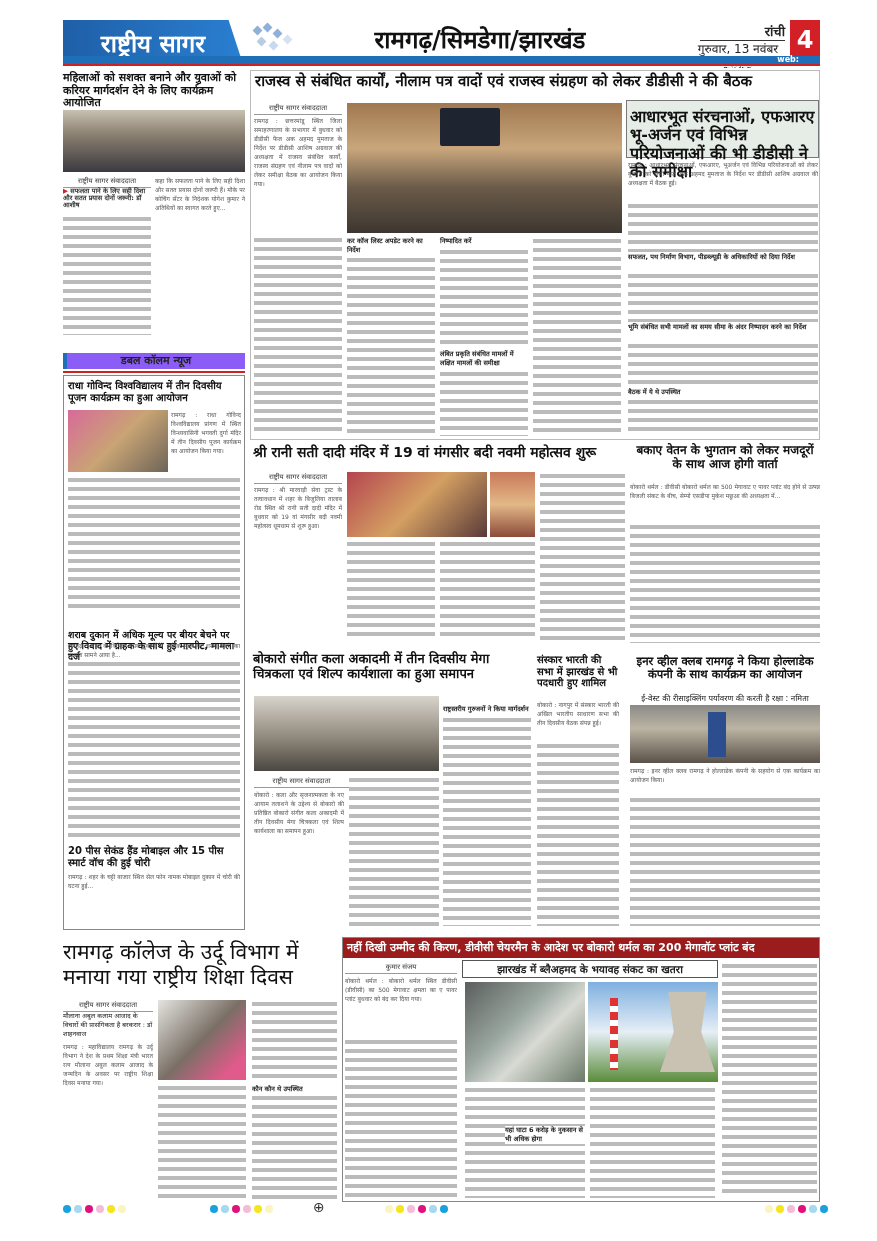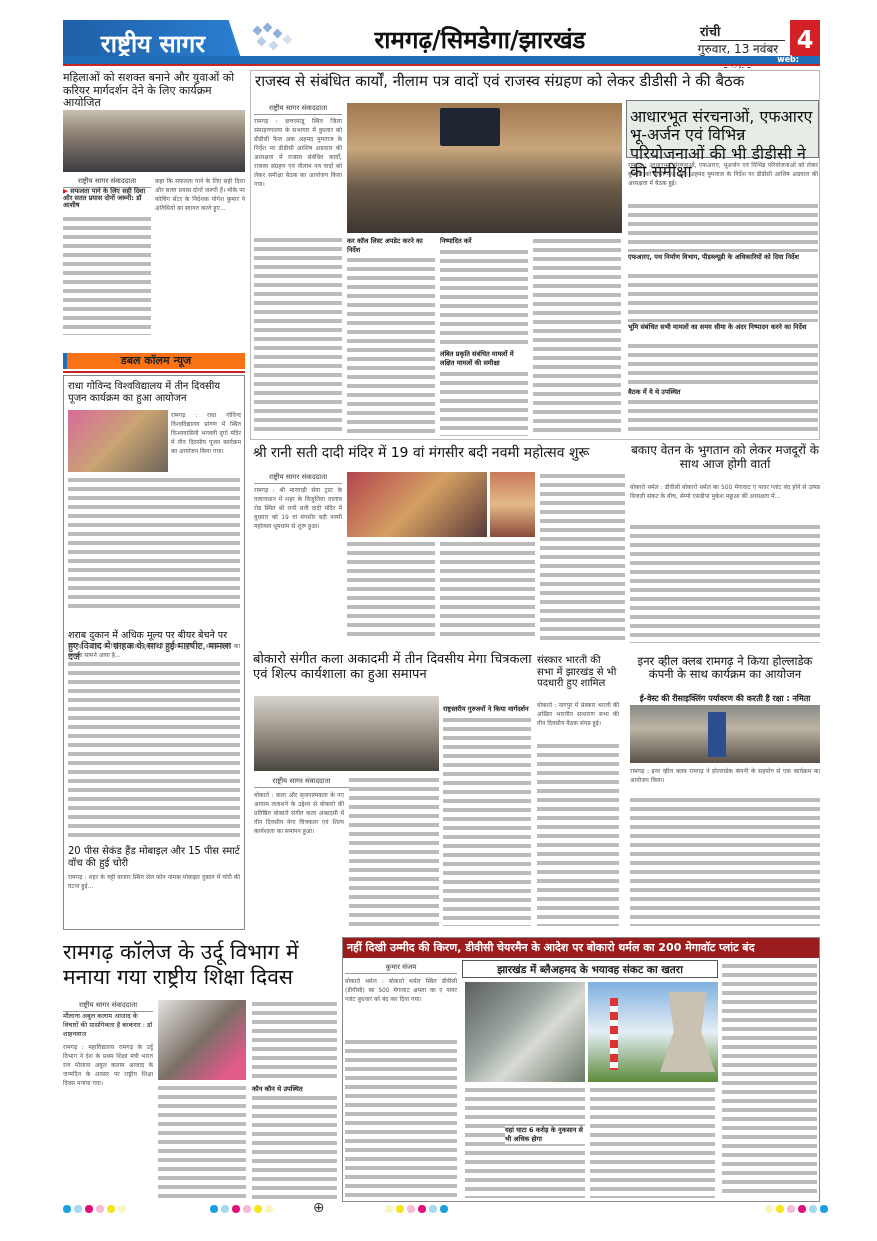--- a/index.html
+++ b/index.html
@@ -2,27 +2,27 @@
 <html><head>
 <meta charset="utf-8">
 <style>
 *{box-sizing:border-box;margin:0;padding:0}
 body{width:877px;height:1241px;background:#fff;font-family:"DejaVu Sans",sans-serif;position:relative;overflow:hidden;color:#222}
 .abs{position:absolute}
 .brand{left:63px;top:20px;width:180px;height:44px;background:linear-gradient(90deg,#1f5fa8,#2a7fd1);color:#fff;font-weight:bold;font-size:24px;display:flex;align-items:center;justify-content:center;clip-path:polygon(0 0,92% 0,100% 100%,0 100%)}
 .dots{left:250px;top:24px;width:60px;height:30px}
 .dots span{position:absolute;width:7px;height:7px;background:#8fb0d8;transform:rotate(45deg)}
 .section-title{left:330px;top:22px;width:300px;height:32px;font-size:24px;font-weight:bold;color:#111;text-align:center}
-.city{left:700px;top:22px;width:85px;font-size:13px;font-weight:bold;text-align:left;border-bottom:1px solid #333}
+.city{left:700px;top:22px;width:85px;font-size:13px;font-weight:bold;text-align:right;border-bottom:1px solid #333}
 .date{left:688px;top:40px;width:100px;font-size:12px;text-align:center}
 .pageno{left:790px;top:20px;width:30px;height:40px;background:#d32027;color:#fff;font-size:24px;font-weight:bold;display:flex;align-items:center;justify-content:center}
 .blue-strip{left:63px;top:56px;width:757px;height:8px;background:#1f6fb8}
 .red-line{left:63px;top:64px;width:757px;height:2px;background:#c22}
 .web{left:690px;top:55px;width:130px;font-size:8px;color:#fff;font-weight:bold;text-align:right;padding-right:21px}
-.hl{font-weight:normal;color:#111;line-height:1.15}
+.hl{font-weight:bold;color:#111;line-height:1.15}
 .txt{font-size:6px;line-height:9px;color:#555;text-align:justify}
 .txtlines{background:repeating-linear-gradient(#fff 0,#fff 2px,#bbb 2px,#bbb 6px,#fff 6px,#fff 9px)}
 .photo{background:linear-gradient(135deg,#6a6458,#a99d86 40%,#3f4a5a)}
 .byline{font-size:7px;text-align:center;color:#333;border-bottom:1px solid #999;padding-bottom:2px}
 .box{border:1px solid #888}
 .footer-dots{top:1205px;display:flex;gap:3px}
 .footer-dots span{width:8px;height:8px;border-radius:50%;display:inline-block}
 </style>
 </head>
 <body>
@@ -44,21 +44,21 @@
 <div class="abs web">web: rashtriyasagar.com</div>
 <div class="abs red-line"></div>
 
 <div class="abs hl" style="left:63px;top:72px;width:182px;font-size:11px">महिलाओं को सशक्त बनाने और युवाओं को करियर मार्गदर्शन देने के लिए कार्यक्रम आयोजित</div>
 <div class="abs photo" style="left:63px;top:110px;width:182px;height:62px;background:linear-gradient(180deg,#c8c0b0 0,#8a7f70 40%,#3b3a40 100%)"></div>
 <div class="abs byline" style="left:63px;top:176px;width:88px">राष्ट्रीय सागर संवाददाता</div>
 <div class="abs" style="left:63px;top:188px;width:88px;font-size:6.5px;font-weight:bold;color:#333;line-height:7px"><span style="color:#d32027">▶</span> <span>सफलता पाने के लिए सही दिशा और सतत प्रयास दोनों जरूरी: डॉ आशीष</span></div>
 <div class="abs txt txtlines" style="left:63px;top:215px;width:88px;height:120px"></div>
 <div class="abs txt" style="left:155px;top:176px;width:90px;height:160px;overflow:hidden">कहा कि सफलता पाने के लिए सही दिशा और सतत प्रयास दोनों जरूरी हैं। मौके पर कोचिंग सेंटर के निदेशक योगेश कुमार ने अतिथियों का स्वागत करते हुए...</div>
 
-<div class="abs" style="left:63px;top:353px;width:182px;height:16px;background:#f97316;border-left:4px solid #1f6fb8;font-size:11px;font-weight:bold;text-align:center;line-height:16px">डबल कॉलम न्यूज</div>
+<div class="abs" style="left:63px;top:353px;width:182px;height:16px;background:#8b5cf6;border-left:4px solid #1f6fb8;font-size:11px;font-weight:bold;text-align:center;line-height:16px">डबल कॉलम न्यूज</div>
 <div class="abs" style="left:63px;top:371px;width:182px;height:2px;background:#c22"></div>
 
 <div class="abs box" style="left:63px;top:375px;width:182px;height:555px"></div>
 <div class="abs hl" style="left:68px;top:380px;width:172px;font-size:10px">राधा गोविन्द विश्वविद्यालय में तीन दिवसीय पूजन कार्यक्रम का हुआ आयोजन</div>
 <div class="abs photo" style="left:68px;top:410px;width:100px;height:62px;background:linear-gradient(135deg,#d86a9a,#c9a474 50%,#6d6457)"></div>
 <div class="abs txt" style="left:171px;top:410px;width:70px;height:62px;overflow:hidden">रामगढ़ : राधा गोविन्द विश्वविद्यालय प्रांगण में स्थित विन्ध्यवासिनी भगवती दुर्गा मंदिर में तीन दिवसीय पूजन कार्यक्रम का आयोजन किया गया।</div>
 <div class="abs txt txtlines" style="left:68px;top:476px;width:172px;height:135px"></div>
 
 <div class="abs hl" style="left:68px;top:630px;width:172px;font-size:9.5px">शराब दुकान में अधिक मूल्य पर बीयर बेचने पर हुए विवाद में ग्राहक के साथ हुई मारपीट, मामला दर्ज</div>
 <div class="abs txt" style="left:68px;top:641px;width:172px;height:18px;overflow:hidden">रामगढ़ : शहर के विभिन्न शराब दुकानों में अधिक मूल्य पर शराब बेचने का मामला सामने आया है...</div>
@@ -80,21 +80,21 @@
 <div class="abs" style="left:440px;top:237px;width:88px;font-size:6.5px;font-weight:bold;line-height:9px">निष्पादित करें</div>
 <div class="abs txt txtlines" style="left:440px;top:248px;width:88px;height:100px"></div>
 <div class="abs" style="left:440px;top:350px;width:88px;font-size:6.5px;font-weight:bold;line-height:9px">लंबित प्रकृति संबंधित मामलों में लक्षित मामलों की समीक्षा</div>
 <div class="abs txt txtlines" style="left:440px;top:370px;width:88px;height:66px"></div>
 <div class="abs txt txtlines" style="left:533px;top:237px;width:88px;height:200px"></div>
 
 <div class="abs" style="left:626px;top:100px;width:193px;height:58px;background:#e6ede6;border:1px solid #777"></div>
 <div class="abs hl" style="left:630px;top:108px;width:185px;font-size:16px;text-align:left">आधारभूत संरचनाओं, एफआरए भू-अर्जन एवं विभिन्न परियोजनाओं की भी डीडीसी ने की समीक्षा</div>
 <div class="abs txt" style="left:628px;top:160px;width:190px;height:40px;overflow:hidden">रामगढ़ : आधारभूत संरचनाओं, एफआरए, भूअर्जन एवं विभिन्न परियोजनाओं को लेकर बुधवार को डीसी फैज अक अहमद मुमताज के निर्देश पर डीडीसी आशिष अग्रवाल की अध्यक्षता में बैठक हुई।</div>
 <div class="abs txt txtlines" style="left:628px;top:202px;width:190px;height:50px"></div>
-<div class="abs" style="left:628px;top:253px;width:190px;font-size:6.5px;font-weight:bold;line-height:9px">एफआरए, पथ निर्माण विभाग, पीडब्ल्यूडी के अधिकारियों को दिया निर्देश</div>
+<div class="abs" style="left:628px;top:253px;width:190px;font-size:6.5px;font-weight:bold;line-height:9px">सफलत, पथ निर्माण विभाग, पीडब्ल्यूडी के अधिकारियों को दिया निर्देश</div>
 <div class="abs txt txtlines" style="left:628px;top:272px;width:190px;height:50px"></div>
 <div class="abs" style="left:628px;top:323px;width:190px;font-size:6.5px;font-weight:bold;line-height:9px">भूमि संबंधित सभी मामलों का समय सीमा के अंदर निष्पादन करने का निर्देश</div>
 <div class="abs txt txtlines" style="left:628px;top:342px;width:190px;height:45px"></div>
 <div class="abs" style="left:628px;top:388px;width:190px;font-size:6.5px;font-weight:bold;line-height:9px">बैठक में ये थे उपस्थित</div>
 <div class="abs txt txtlines" style="left:628px;top:398px;width:190px;height:36px"></div>
 
 <div class="abs hl" style="left:253px;top:444px;width:370px;font-size:14px;white-space:nowrap">श्री रानी सती दादी मंदिर में 19 वां मंगसीर बदी नवमी महोत्सव शुरू</div>
 <div class="abs byline" style="left:254px;top:472px;width:88px">राष्ट्रीय सागर संवाददाता</div>
 <div class="abs txt" style="left:254px;top:485px;width:88px;height:155px;overflow:hidden">रामगढ़ : श्री मारवाड़ी सेवा ट्रस्ट के तत्वावधान में शहर के बिजुलिया तालाब रोड स्थित श्री रानी सती दादी मंदिर में बुधवार को 19 वां मंगसीर बदी नवमी महोत्सव धूमधाम से शुरू हुआ।</div>
 <div class="abs photo" style="left:347px;top:472px;width:140px;height:65px;background:linear-gradient(135deg,#b5444f,#d4a062 50%,#5a3a3a)"></div>
@@ -113,21 +113,21 @@
 <div class="abs txt" style="left:254px;top:790px;width:90px;height:135px;overflow:hidden">बोकारो : कला और सृजनात्मकता के नए आयाम तलाशने के उद्देश्य से बोकारो की प्रतिष्ठित बोकारो संगीत कला अकादमी में तीन दिवसीय मेगा चित्रकला एवं शिल्प कार्यशाला का समापन हुआ।</div>
 <div class="abs txt txtlines" style="left:349px;top:776px;width:90px;height:150px"></div>
 <div class="abs" style="left:443px;top:705px;width:88px;font-size:6.5px;font-weight:bold;line-height:9px">राष्ट्रस्तरीय गुरुजनों ने किया मार्गदर्शन</div>
 <div class="abs txt txtlines" style="left:443px;top:716px;width:88px;height:210px"></div>
 
 <div class="abs hl" style="left:537px;top:654px;width:82px;font-size:10px">संस्कार भारती की सभा में झारखंड से भी पदधारी हुए शामिल</div>
 <div class="abs txt" style="left:537px;top:700px;width:82px;height:40px;overflow:hidden">बोकारो : नागपुर में संस्कार भारती की अखिल भारतीय साधारण सभा की तीन दिवसीय बैठक संपन्न हुई।</div>
 <div class="abs txt txtlines" style="left:537px;top:742px;width:82px;height:184px"></div>
 
 <div class="abs hl" style="left:630px;top:655px;width:190px;font-size:11.5px;text-align:center">इनर व्हील क्लब रामगढ़ ने किया होल्लाडेक कंपनी के साथ कार्यक्रम का आयोजन</div>
-<div class="abs" style="left:630px;top:692px;width:190px;font-size:8px;font-weight:bold;text-align:center">ई-वेस्ट की रीसाइक्लिंग पर्यावरण की करती है रक्षा : नमिता</div>
+<div class="abs" style="left:630px;top:692px;width:190px;font-size:8px;font-weight:normal;text-align:center">ई-वेस्ट की रीसाइक्लिंग पर्यावरण की करती है रक्षा : नमिता</div>
 <div class="abs photo" style="left:630px;top:705px;width:190px;height:58px;background:linear-gradient(180deg,#8a8a86,#bcb4a4 40%,#5a5248)"></div>
 <div class="abs" style="left:708px;top:712px;width:18px;height:45px;background:#2c4e8e"></div>
 <div class="abs txt" style="left:630px;top:766px;width:190px;height:30px;overflow:hidden">रामगढ़ : इनर व्हील क्लब रामगढ़ ने होल्लाडेक कंपनी के सहयोग से एक कार्यक्रम का आयोजन किया।</div>
 <div class="abs txt txtlines" style="left:630px;top:796px;width:190px;height:130px"></div>
 
 <div class="abs hl" style="left:63px;top:940px;width:270px;font-size:21px;font-weight:normal;line-height:1.2">रामगढ़ कॉलेज के उर्दू विभाग में मनाया गया राष्ट्रीय शिक्षा दिवस</div>
 <div class="abs byline" style="left:63px;top:1000px;width:90px">राष्ट्रीय सागर संवाददाता</div>
 <div class="abs" style="left:63px;top:1012px;width:90px;font-size:6.5px;font-weight:normal;line-height:9px">मौलाना अबुल कलाम आजाद के विचारों की प्रासंगिकता है बरकरार : डॉ शाहनवाज</div>
 <div class="abs txt" style="left:63px;top:1042px;width:90px;height:160px;overflow:hidden">रामगढ़ : महाविद्यालय रामगढ़ के उर्दू विभाग ने देश के प्रथम शिक्षा मंत्री भारत रत्न मौलाना अबुल कलाम आजाद के जन्मदिन के अवसर पर राष्ट्रीय शिक्षा दिवस मनाया गया।</div>
 <div class="abs photo" style="left:158px;top:1000px;width:88px;height:80px;background:linear-gradient(135deg,#e4e4e0,#7a6f66 50%,#e05a8a 85%)"></div>

